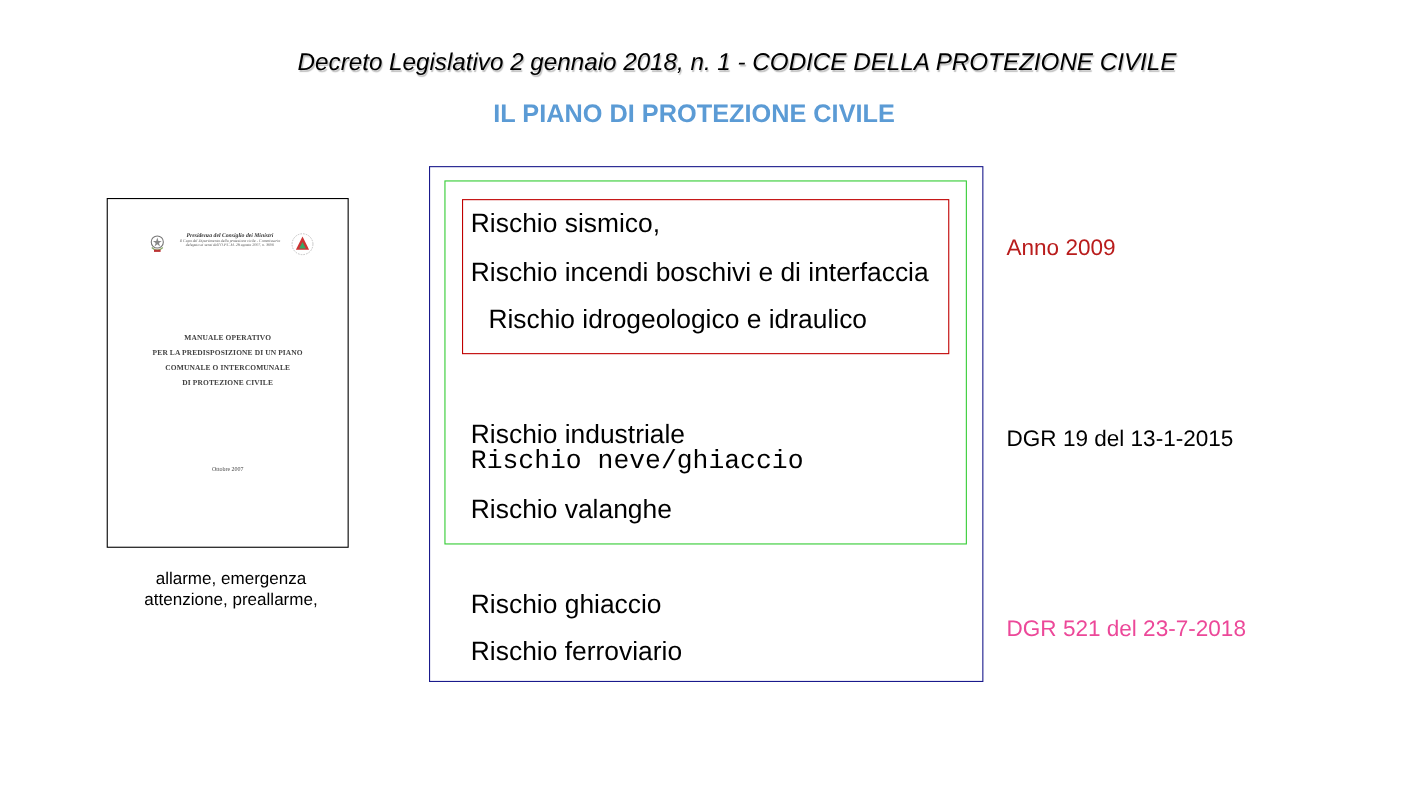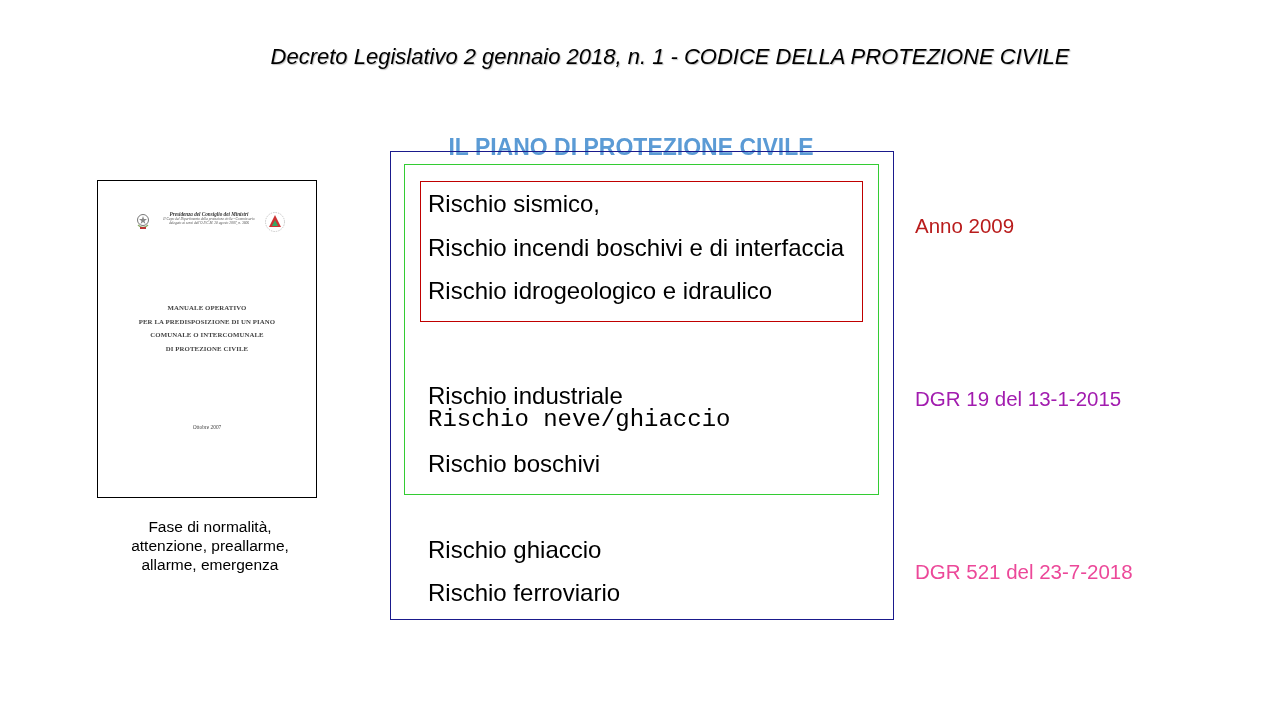--- a/index.html
+++ b/index.html
@@ -158,21 +158,21 @@
       line-height: 24px;
       white-space: nowrap;
     }
   </style>
 </head>
 <body>
 
 <div>
 
   <div class="slide-title">Decreto Legislativo 2 gennaio 2018, n. 1 - CODICE DELLA PROTEZIONE CIVILE</div>
-  <div class="slide-subtitle" style="color:#5b9bd5;margin-top:44px;">IL PIANO DI PROTEZIONE CIVILE</div>
+  <div class="slide-subtitle" style="color:#5b9bd5;">IL PIANO DI PROTEZIONE CIVILE</div>
 
   <div class="doc-cover">
     <svg class="emblem-left" viewBox="0 0 14 18">
       <circle cx="7" cy="7" r="5.5" fill="none" stroke="#777" stroke-width="1"></circle>
       <path d="M7 3 L8 6 L11 6 L8.5 8 L9.5 11 L7 9 L4.5 11 L5.5 8 L3 6 L6 6 Z" fill="#888"></path>
       <path d="M2 12 Q7 17 12 12" fill="none" stroke="#8a6" stroke-width="1.2"></path>
       <rect x="4" y="14" width="6" height="2" fill="#b33"></rect>
     </svg>
     <div class="doc-header">
       <div class="org">Presidenza del Consiglio dei Ministri</div>
@@ -187,37 +187,36 @@
     <div class="doc-title">
       <div>MANUALE OPERATIVO</div>
       <div>PER LA PREDISPOSIZIONE DI UN PIANO</div>
       <div>COMUNALE O INTERCOMUNALE</div>
       <div>DI PROTEZIONE CIVILE</div>
     </div>
     <div class="doc-date">Ottobre 2007</div>
   </div>
 
   <div class="doc-caption">
-    <div>Fase di normalità,</div>
+    <div>allarme, emergenza</div>
     <div>attenzione, preallarme,</div>
-    <div>allarme, emergenza</div>
   </div>
 
   <div class="box box-blue"></div>
   <div class="box box-green"></div>
   <div class="box box-red"></div>
 
   <div class="risk-item" style="top:192px;">Rischio sismico,</div>
   <div class="risk-item" style="top:236px;text-align:center;">Rischio incendi boschivi e di interfaccia</div>
-  <div class="risk-item" style="top:279px;">Rischio idrogeologico e idraulico</div>
+  <div class="risk-item" style="top:279px;margin-left:16px;">Rischio idrogeologico e idraulico</div>
 
   <div class="risk-item" style="top:365px;margin-top:19px;">Rischio industriale</div>
   <div class="risk-item" style="top:408px;font-family:Liberation Mono, monospace;">Rischio neve/ghiaccio</div>
-  <div class="risk-item" style="top:452px;">Rischio boschivi</div>
+  <div class="risk-item" style="top:452px;">Rischio valanghe</div>
 
   <div class="risk-item" style="top:538px;">Rischio ghiaccio</div>
   <div class="risk-item" style="top:581px;">Rischio ferroviario</div>
 
   <div class="period-label" style="top:214px; color:#b91c1c;">Anno 2009</div>
-  <div class="period-label" style="top:387px; color:#a21caf;">DGR 19 del 13-1-2015</div>
+  <div class="period-label" style="top:387px; color:#000000;">DGR 19 del 13-1-2015</div>
   <div class="period-label" style="top:560px; color:#ec4899;">DGR 521 del 23-7-2018</div>
 
 </div>
 
 </body></html>

